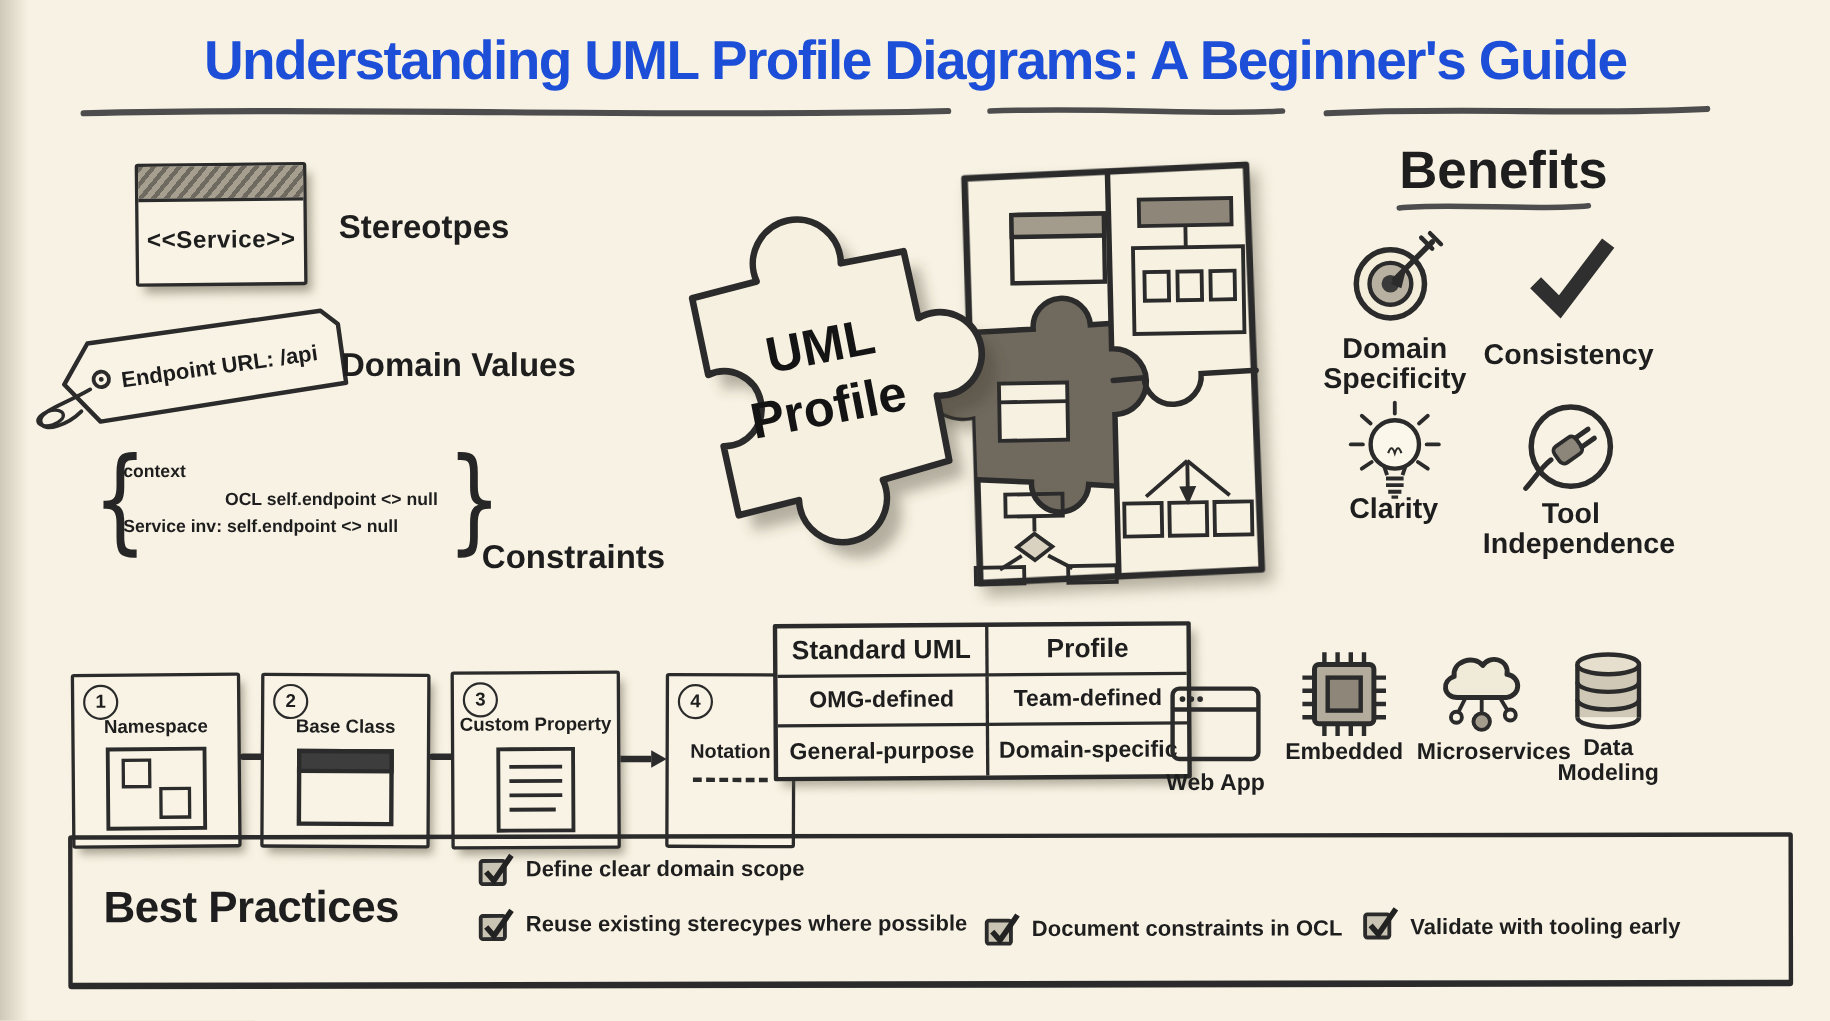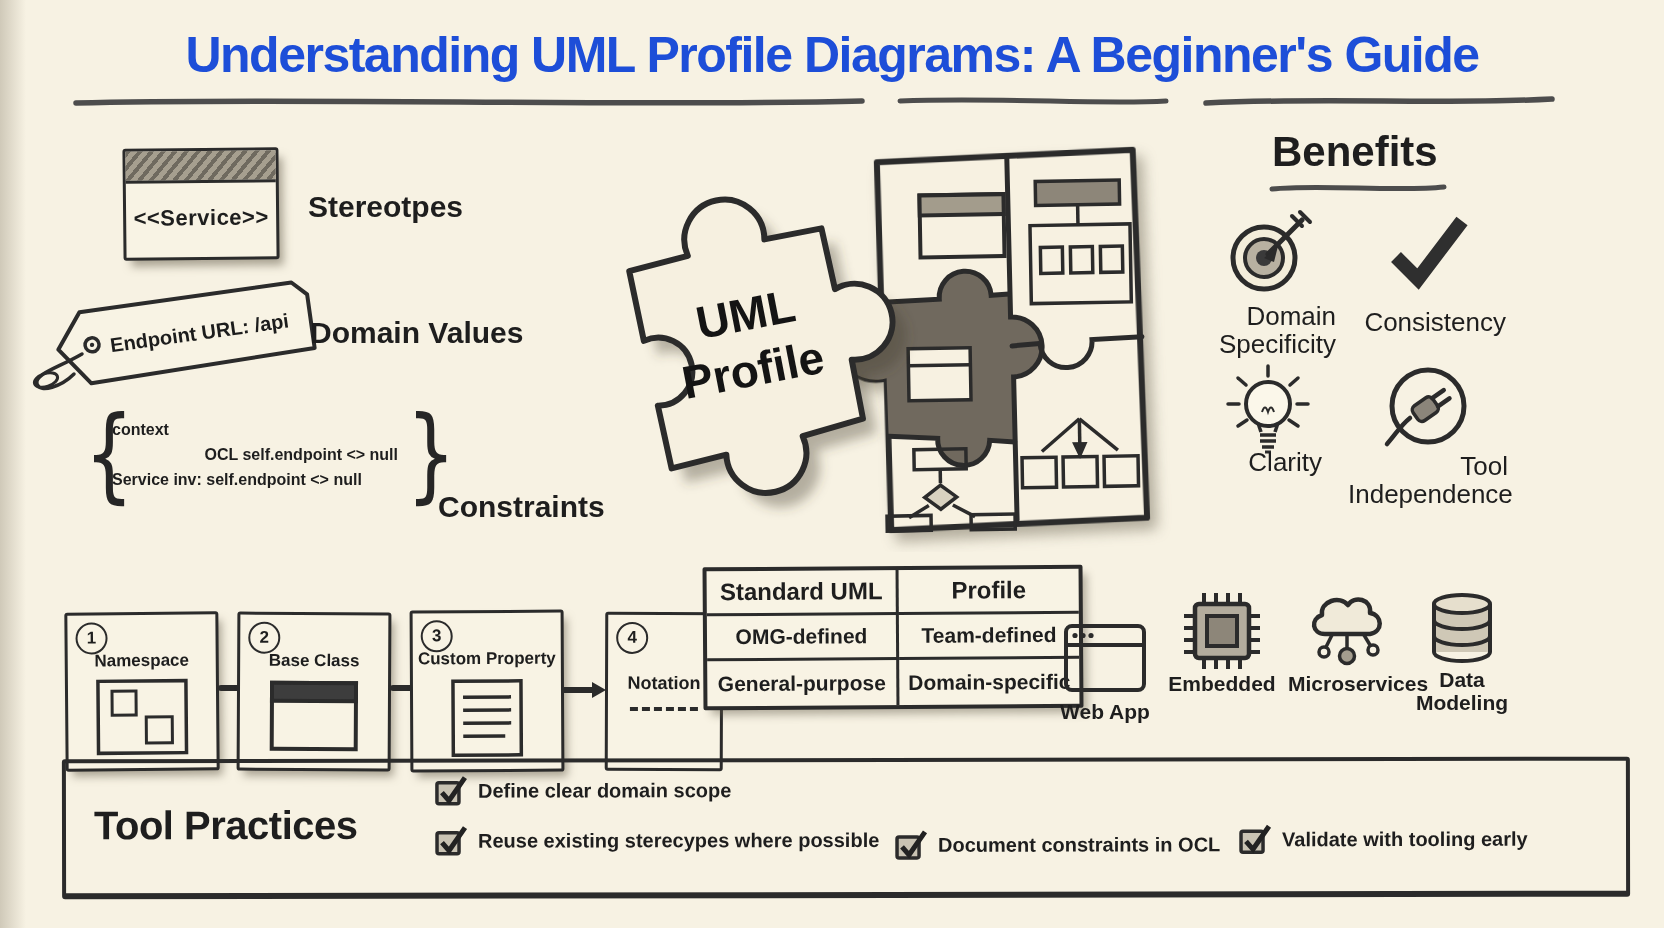--- a/index.html
+++ b/index.html
@@ -46,21 +46,21 @@
     background:#f8f3e4;border:4px solid #2b2b2b;border-radius:2px;
     box-shadow:6px 7px 9px -2px rgba(96,88,70,.45);transform:rotate(-.4deg);
   }
   .cmp-cell{
     display:flex;align-items:center;justify-content:center;
     font-weight:bold;font-size:21px;border-right:3px solid #2b2b2b;border-bottom:3px solid #2b2b2b;
   }
   .cmp-cell.last-col{border-right:none;}
   .cmp-cell.last-row{border-bottom:none;}
   .cmp-cell.hdr{font-size:24px;}
-  .benefit-label{font-weight:normal;font-size:26px;line-height:1.08;text-align:right;}
+  .benefit-label{font-weight:bold;font-size:26px;line-height:1.08;text-align:center;}
   .usecase-label{font-weight:bold;font-size:21px;line-height:1.1;text-align:center;}
   .bp-box{
     border:4px solid #2b2b2b;border-bottom-width:6px;border-radius:3px;background:transparent;
   }
   .bp-title{font-size:40px;font-weight:bold;letter-spacing:-.5px;}
   .bp-item{display:flex;align-items:center;gap:10px;}
   .bp-text{font-weight:bold;font-size:20px;white-space:nowrap;}
   svg{display:block;}
 </style>
 </head>
@@ -162,21 +162,21 @@
     </g>
 
     <g transform="rotate(-7 210 220)">
       <path d="M100,125 L160,117 A40 40 0 1 1 238,110 L296,106 L302,168 A38 38 0 1 1 310,240 L314,300 L252,310 A40 40 0 1 1 174,319 L118,326 L112,262 A34 34 0 1 0 106,196 Z" transform="translate(12,16)" fill="rgba(70,63,50,.38)" filter="url(#soft)"></path>
       <path d="M100,125 L160,117 A40 40 0 1 1 238,110 L296,106 L302,168 A38 38 0 1 1 310,240 L314,300 L252,310 A40 40 0 1 1 174,319 L118,326 L112,262 A34 34 0 1 0 106,196 Z" fill="#f6f0e0" stroke="#2b2b2b" stroke-width="6" stroke-linejoin="round"></path>
       <text x="163" y="198" font-size="46" font-weight="bold" fill="#141414" transform="rotate(-4 210 220)">UML</text>
       <text x="138" y="254" font-size="46" font-weight="bold" fill="#141414" transform="rotate(-4 210 220)">Profile</text>
     </g>
   </svg>
 
-  <div class="abs" style="left:1272px;top:128px;width:160px;font-size:42px;font-weight:bold;">Benefits</div>
+  <div class="abs" style="left:1272px;top:128px;width:160px;font-size:48px;font-weight:bold;">Benefits</div>
   <svg class="abs" style="left:1268px;top:182px;" width="180" height="12" viewBox="0 0 180 12">
     <path d="M4,7 C50,2 130,10 176,5" stroke="#4d4d4d" stroke-width="5" fill="none" stroke-linecap="round"></path>
   </svg>
 
   <svg class="abs" style="left:1222px;top:208px;" width="92" height="92" viewBox="0 0 92 92">
     <circle cx="42" cy="50" r="31" fill="#f3edda" stroke="#2b2b2b" stroke-width="5"></circle>
     <circle cx="42" cy="50" r="19" fill="#b8b1a1" stroke="#2b2b2b" stroke-width="4"></circle>
     <circle cx="42" cy="50" r="8" fill="#3a3a3a"></circle>
     <line x1="46" y1="46" x2="80" y2="12" stroke="#2b2b2b" stroke-width="5" stroke-linecap="round"></line>
     <polygon points="42,50 56,38 52,54" fill="#2b2b2b"></polygon>
@@ -331,21 +331,21 @@
       <line x1="73" y1="14" x2="73" y2="62" stroke="#2b2b2b" stroke-width="4"></line>
       <path d="M17,30 A28 9 0 0 0 73,30" fill="none" stroke="#2b2b2b" stroke-width="4"></path>
       <path d="M17,46 A28 9 0 0 0 73,46" fill="none" stroke="#2b2b2b" stroke-width="4"></path>
       <path d="M17,62 A28 9 0 0 0 73,62" fill="none" stroke="#2b2b2b" stroke-width="4"></path>
       <ellipse cx="45" cy="14" rx="28" ry="9" fill="#e6dfcd" stroke="#2b2b2b" stroke-width="4"></ellipse>
     </svg>
     <div class="usecase-label">Data Modeling</div>
   </div>
 
   <div class="abs bp-box" style="left:62px;top:758px;width:1560px;height:130px;transform:rotate(-.1deg);">
-    <div class="abs bp-title" style="left:28px;top:40px;">Tool Practices</div>
+    <div class="abs bp-title" style="left:28px;top:40px;">Best Practices</div>
 
     <div class="abs bp-item" style="left:368px;top:12px;">
       <svg width="34" height="32" viewBox="0 0 34 32">
         <rect x="3" y="8" width="22" height="21" rx="2" fill="#c9c3b3" stroke="#2b2b2b" stroke-width="3.5"></rect>
         <path d="M8,18 L15,26 L31,3" fill="none" stroke="#222" stroke-width="5"></path>
       </svg>
       <span class="bp-text">Define clear domain scope</span>
     </div>
 
     <div class="abs bp-item" style="left:368px;top:62px;">
@@ -357,21 +357,21 @@
     </div>
 
     <div class="abs bp-item" style="left:828px;top:67px;">
       <svg width="34" height="32" viewBox="0 0 34 32">
         <rect x="3" y="8" width="22" height="21" rx="2" fill="#c9c3b3" stroke="#2b2b2b" stroke-width="3.5"></rect>
         <path d="M8,18 L15,26 L31,3" fill="none" stroke="#222" stroke-width="5"></path>
       </svg>
       <span class="bp-text">Document constraints in OCL</span>
     </div>
 
-    <div class="abs bp-item" style="left:1172px;top:62px;">
+    <div class="abs bp-item" style="left:1172px;top:62px;align-items:flex-end;">
       <svg width="34" height="32" viewBox="0 0 34 32">
         <rect x="3" y="8" width="22" height="21" rx="2" fill="#c9c3b3" stroke="#2b2b2b" stroke-width="3.5"></rect>
         <path d="M8,18 L15,26 L31,3" fill="none" stroke="#222" stroke-width="5"></path>
       </svg>
       <span class="bp-text">Validate with tooling early</span>
     </div>
   </div>
 
 </div>
 

